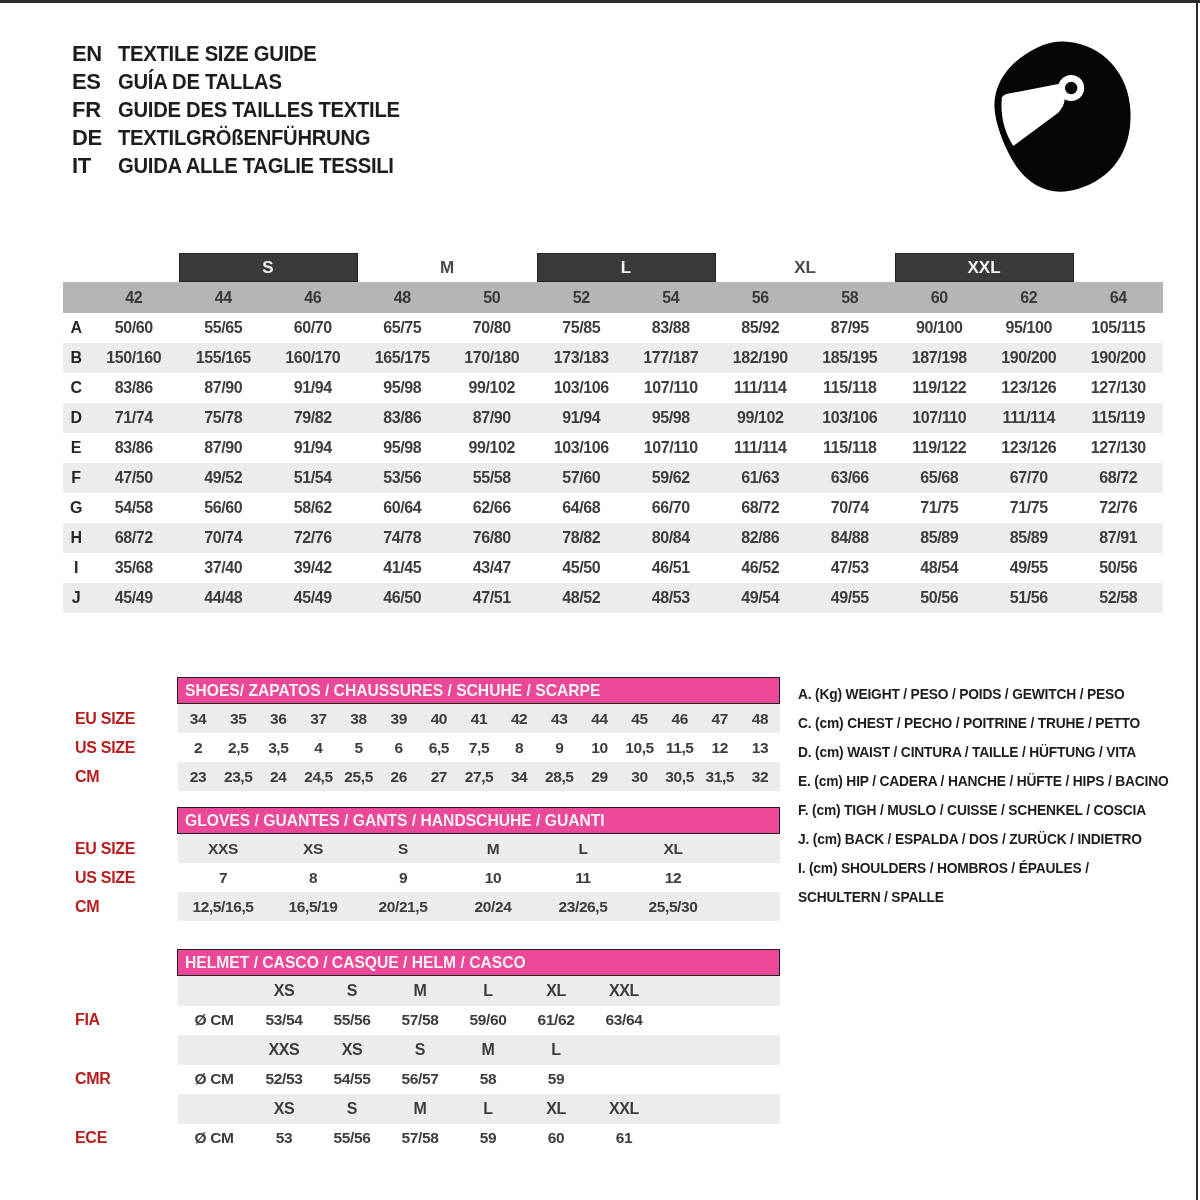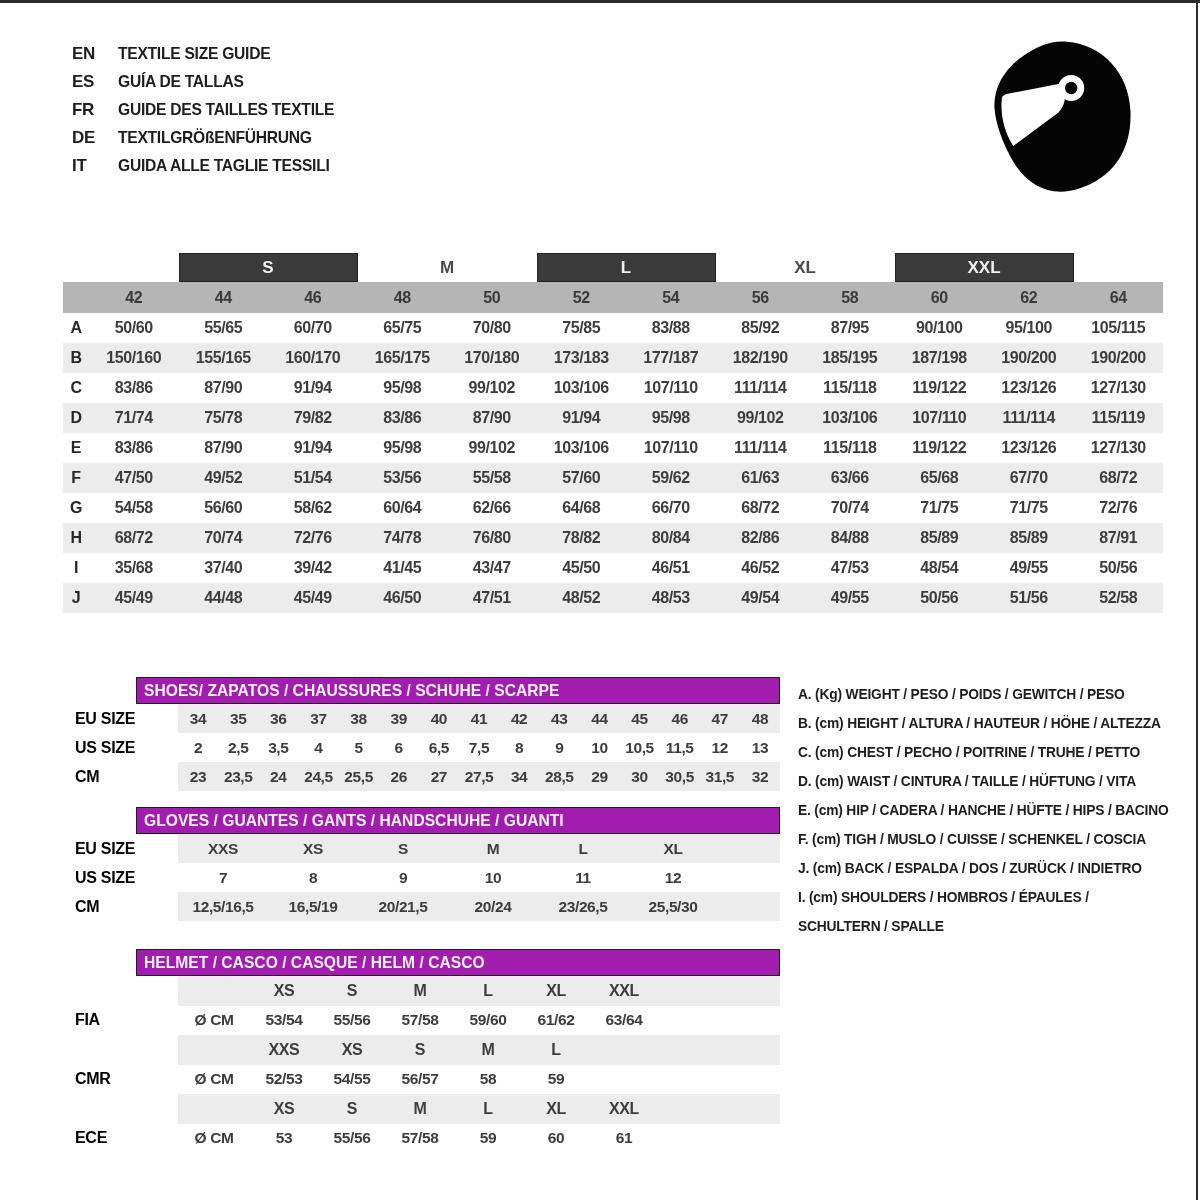--- a/index.html
+++ b/index.html
@@ -6,21 +6,21 @@
   .page{position:relative;width:1200px;height:1200px;background:#ffffff;overflow:hidden;
         font-family:"Liberation Sans",sans-serif;color:#1d1d1d;}
   .topline{position:absolute;top:0;left:0;width:100%;height:3px;background:#2b2b2b;}
   .rightline{position:absolute;top:0;right:2px;width:2px;height:100%;background:#2b2b2b;}
 
   
   .cnd{display:inline-block;transform:scaleX(.92);transform-origin:0 50%;white-space:nowrap;}
 
   
   .langs{position:absolute;left:72px;top:40px;}
-  .lrow{height:28px;display:flex;align-items:center;font-weight:bold;font-size:17px;letter-spacing:-0.3px;}
+  .lrow{height:28px;display:flex;align-items:center;font-weight:bold;font-size:22px;letter-spacing:-0.3px;}
   .lcode{width:46px;flex:0 0 46px;}
 
   .helmet-svg{position:absolute;left:975px;top:36px;}
 
   
   #main-table{position:absolute;left:63px;top:253px;width:1100px;}
   .mrow{display:grid;grid-template-columns:26px repeat(12,1fr);}
   .band-row{height:29px;}
   .bandcell{display:flex;align-items:center;justify-content:center;font-weight:bold;font-size:17px;color:#4a4a4a;}
   .bandcell.dark{background:#3a3a3a;color:#f2f2f2;border:1px solid #222;box-sizing:border-box;}
@@ -30,27 +30,27 @@
   .num-row .cell{color:#3a3a3a;}
   .data-row{height:30px;}
   .data-row.shaded{background:#ececec;}
   .lblcol{color:#262626;}
 
   
   .section{position:absolute;left:65px;width:715px;}
   #shoes-sec{top:677px;}
   #gloves-sec{top:807px;}
   #helmet-sec{top:949px;}
-  .bar{margin-left:71px;height:27px;background:#a21caf;border:1px solid #1f1f1f;box-sizing:border-box;
+  .bar{margin-left:112px;height:27px;background:#ec4899;border:1px solid #1f1f1f;box-sizing:border-box;
        display:flex;align-items:center;color:#f2f2f2;font-weight:bold;font-size:17px;padding-left:7px;}
   .srow{display:grid;height:29px;}
   #shoes-body .srow{grid-template-columns:113px repeat(15,1fr);}
   #gloves-body .srow{grid-template-columns:113px repeat(6,90px) 1fr;}
   .hrow{display:grid;height:29.5px;grid-template-columns:113px 72px repeat(6,68px) 1fr;}
-  .rowlab{display:flex;align-items:center;font-weight:bold;font-size:16px;color:#000000;padding-left:10px;letter-spacing:-0.3px;}
+  .rowlab{display:flex;align-items:center;font-weight:bold;font-size:16px;color:#b91c1c;padding-left:10px;letter-spacing:-0.3px;}
   .val{font-size:15.5px;}
   .sh{background:#ececec;}
   .fill{background:transparent;}
   .fill.sh{background:#ececec;}
 
   
   #legend{position:absolute;left:798px;top:679px;width:400px;}
   .legend-line{font-weight:bold;font-size:15px;line-height:29px;letter-spacing:-0.2px;color:#1d1d1d;}
 </style>
 </head>
@@ -434,21 +434,20 @@
           <div class="cell val">59</div>
           <div class="cell val">60</div>
           <div class="cell val">61</div>
           <div class="fill"></div>
         </div>
       </div>
   </div>
 
   <div id="legend">
       <div class="legend-item"><div class="legend-line cnd">A. (Kg) WEIGHT / PESO / POIDS / GEWITCH / PESO</div></div>
-      <div class="legend-item"><div class="legend-line cnd">B. (cm) HEIGHT / ALTURA / HAUTEUR / HÖHE / ALTEZZA</div></div>
       <div class="legend-item"><div class="legend-line cnd">C. (cm) CHEST / PECHO / POITRINE / TRUHE / PETTO</div></div>
       <div class="legend-item"><div class="legend-line cnd">D. (cm) WAIST / CINTURA / TAILLE / HÜFTUNG / VITA</div></div>
       <div class="legend-item"><div class="legend-line cnd">E. (cm) HIP / CADERA / HANCHE / HÜFTE / HIPS / BACINO</div></div>
       <div class="legend-item"><div class="legend-line cnd">F. (cm) TIGH / MUSLO / CUISSE / SCHENKEL / COSCIA</div></div>
       <div class="legend-item"><div class="legend-line cnd">J. (cm) BACK / ESPALDA / DOS / ZURÜCK / INDIETRO</div></div>
       <div class="legend-item"><div class="legend-line cnd">I. (cm) SHOULDERS / HOMBROS / ÉPAULES /</div><div class="legend-line cnd">SCHULTERN / SPALLE</div></div>
     </div>
 </div>
 
 </body></html>

